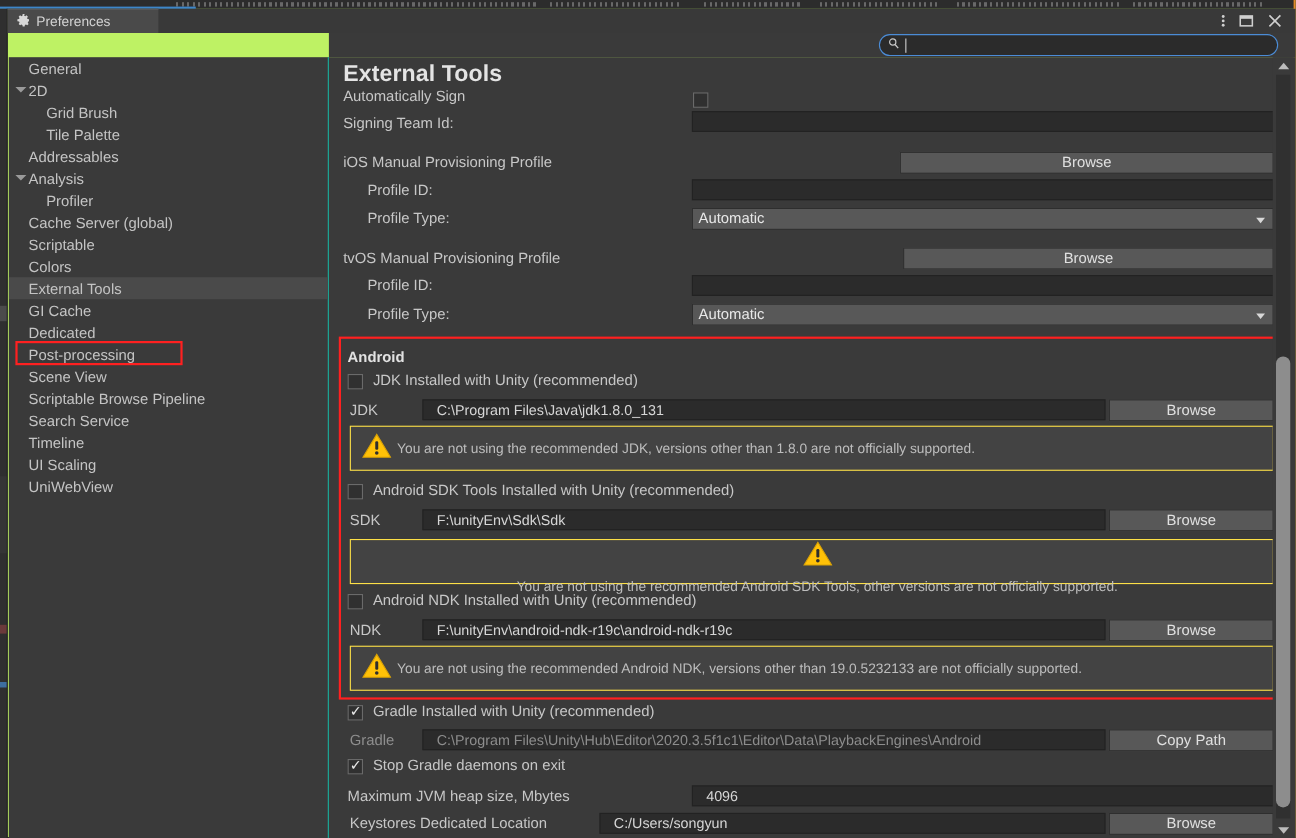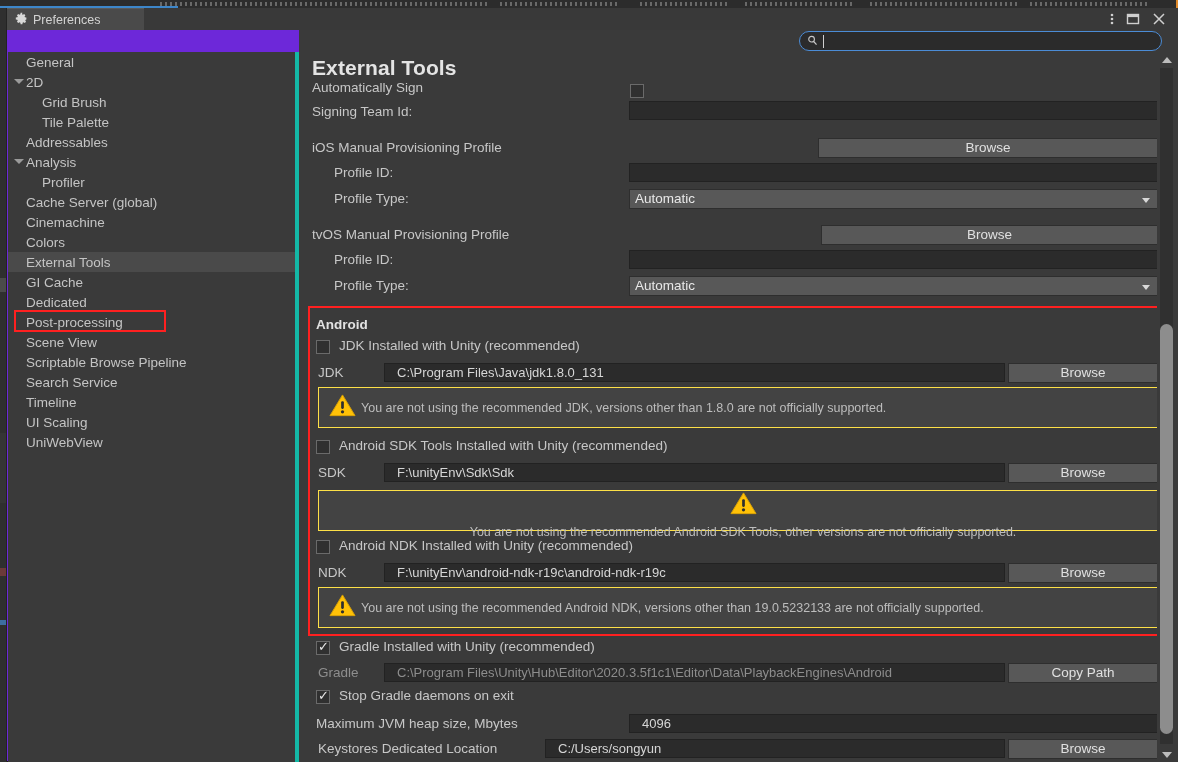--- a/index.html
+++ b/index.html
@@ -2,21 +2,21 @@
 <html><head>
 <meta charset="utf-8">
 <style>
   * { box-sizing: border-box; margin: 0; padding: 0; }
   html, body {
     width: 1178px; height: 762px;
     background: #2b2b2b;
     font-family: "Liberation Sans", sans-serif;
     overflow: hidden;
   }
-  #root { position: relative; width: 1178px; height: 762px; background: #6d28d9; }
+  #root { position: relative; width: 1178px; height: 762px; background: #bef264; }
 
   
   .bg-strip {
     position: absolute; left: 0; top: 0; width: 1178px; height: 8px;
     background: #2c2c2c;
   }
   .bg-strip .bg-noise {
     position: absolute; top: 2px; height: 4px;
     background: repeating-linear-gradient(90deg,#9a9a9a 0 2px,#2c2c2c 2px 5px);
     opacity: .55;
@@ -75,21 +75,21 @@
     color: #d2d2d2; font-family: "Liberation Sans", sans-serif; font-size: 12px;
     caret-color: #d2d2d2;
   }
   .caret {
     width: 1px; height: 13px; background: #d0d0d0; margin-left: 1px;
   }
 
   
   .sidebar {
     position: absolute; left: 8px; top: 52px; width: 291px; height: 710px;
-    background: #3a3a3a; border-right: 4px solid #14b8a6;
+    background: #3a3a3a; border-right: 1px solid #14b8a6;
     overflow: hidden;
   }
   .nav-item {
     position: relative; height: 20px; display: flex; align-items: center;
     color: #c4c4c4; font-size: 13.5px; white-space: nowrap;
   }
   .nav-item.selected { background: #4a4a4a; }
   .nav-item .arrow {
     position: absolute; left: 6px; top: 7px;
     width: 0; height: 0; border-left: 5px solid transparent; border-right: 5px solid transparent;
@@ -272,21 +272,21 @@
             <span class="arrow"></span>
             <span class="lbl">Analysis</span>
           </div>
           <div class="nav-item indent1">
             <span class="lbl">Profiler</span>
           </div>
           <div class="nav-item">
             <span class="lbl">Cache Server (global)</span>
           </div>
           <div class="nav-item">
-            <span class="lbl">Cinemachine</span>
+            <span class="lbl">Scriptable</span>
           </div>
           <div class="nav-item">
             <span class="lbl">Colors</span>
           </div>
           <div class="nav-item selected">
             <span class="lbl">External Tools</span>
           </div>
           <div class="nav-item">
             <span class="lbl">GI Cache</span>
           </div>

